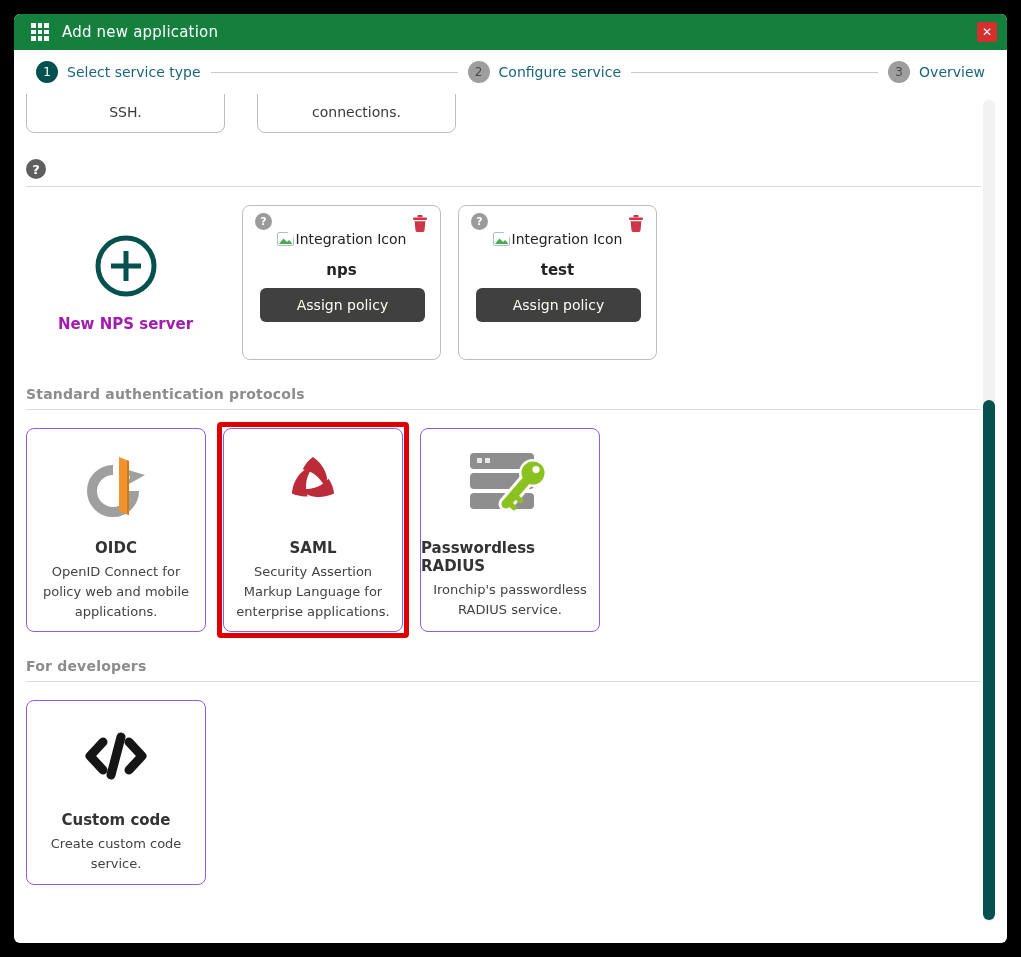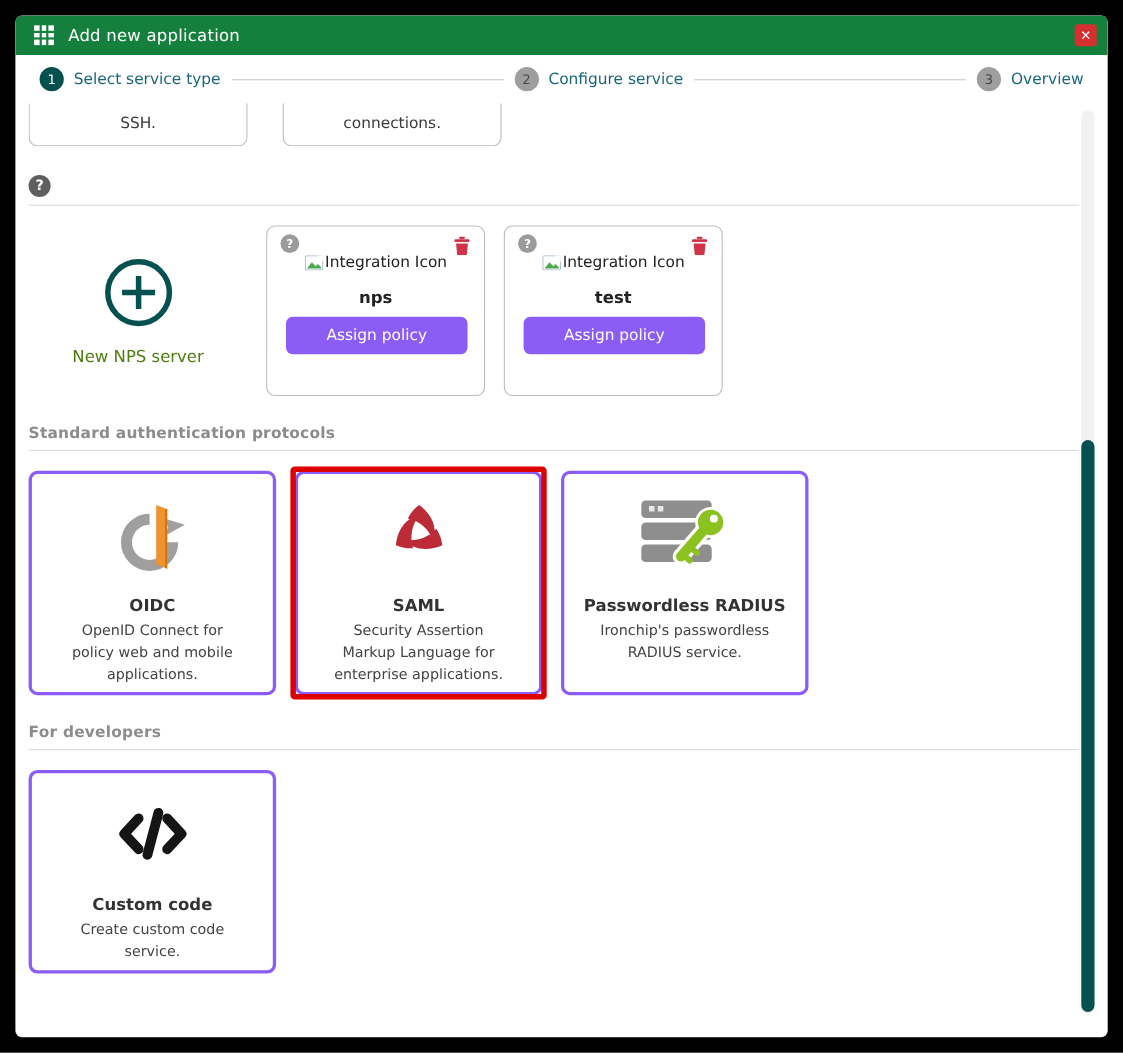--- a/index.html
+++ b/index.html
@@ -53,42 +53,42 @@
     font-weight:bold; font-size:13px; display:flex; align-items:center; justify-content:center;
     flex:0 0 auto; cursor:pointer;
   }
   .divider { height:1px; background:#dcdcdc; margin-top:7px; }
   .row { display:flex; gap:17px; margin-top:18px; }
   
   .nps-new {
     width:199px; flex:0 0 auto; display:flex; flex-direction:column;
     align-items:center; justify-content:center; gap:15px; cursor:pointer;
   }
-  .nps-new-label { color:#4d7c0f; font-weight:normal; font-size:15px; }
+  .nps-new-label { color:#a21caf; font-weight:bold; font-size:15px; }
   .server-card {
     width:199px; height:155px; flex:0 0 auto; position:relative;
     border:1px solid #bdbdbd; border-radius:8px; box-sizing:border-box; background:#fff;
   }
   .server-card .help-badge.small { position:absolute; left:12px; top:7px; width:17px; height:17px; background:#9b9b9b; font-size:11px; }
   .trash { position:absolute; right:13px; top:9px; cursor:pointer; line-height:0; }
   .img-row {
     position:absolute; top:25px; left:0; right:0;
     display:flex; align-items:center; justify-content:center; gap:2px;
     font-size:14px; color:#222;
   }
   .server-name { position:absolute; top:55px; left:0; right:0; text-align:center; font-weight:bold; font-size:15px; color:#222; }
   .assign-btn {
     position:absolute; left:17px; top:82px; width:165px; height:34px;
-    background:#8b5cf6; border:none; border-radius:6px; color:#fdfdf4;
+    background:#404040; border:none; border-radius:6px; color:#fdfdf4;
     font-size:14px; font-family:inherit; display:flex; align-items:center; justify-content:center; cursor:pointer;
   }
   
   .svc-card {
-    width:225px; height:204px; flex:0 0 auto; position:relative;
-    border:3px solid #8b5cf6; border-radius:8px; box-sizing:border-box; background:#fff;
+    width:180px; height:204px; flex:0 0 auto; position:relative;
+    border:1px solid #8b5cf6; border-radius:8px; box-sizing:border-box; background:#fff;
     display:flex; flex-direction:column; align-items:center; padding-top:22px; cursor:pointer;
   }
   .svc-card.dev { height:185px; }
   .svc-icon { height:66px; display:flex; align-items:center; justify-content:center; line-height:0; }
   .svc-title { margin-top:22px; font-size:15px; font-weight:bold; color:#333; }
   .svc-desc { margin-top:5px; font-size:13px; color:#434343; text-align:center; line-height:20px; max-width:168px; }
   .red-frame { position:absolute; inset:-7px; border:5px solid #dd0000; border-radius:4px; pointer-events:none; }
   
   .scroll-track {
     position:absolute; right:12px; top:86px; width:12px; height:822px;

